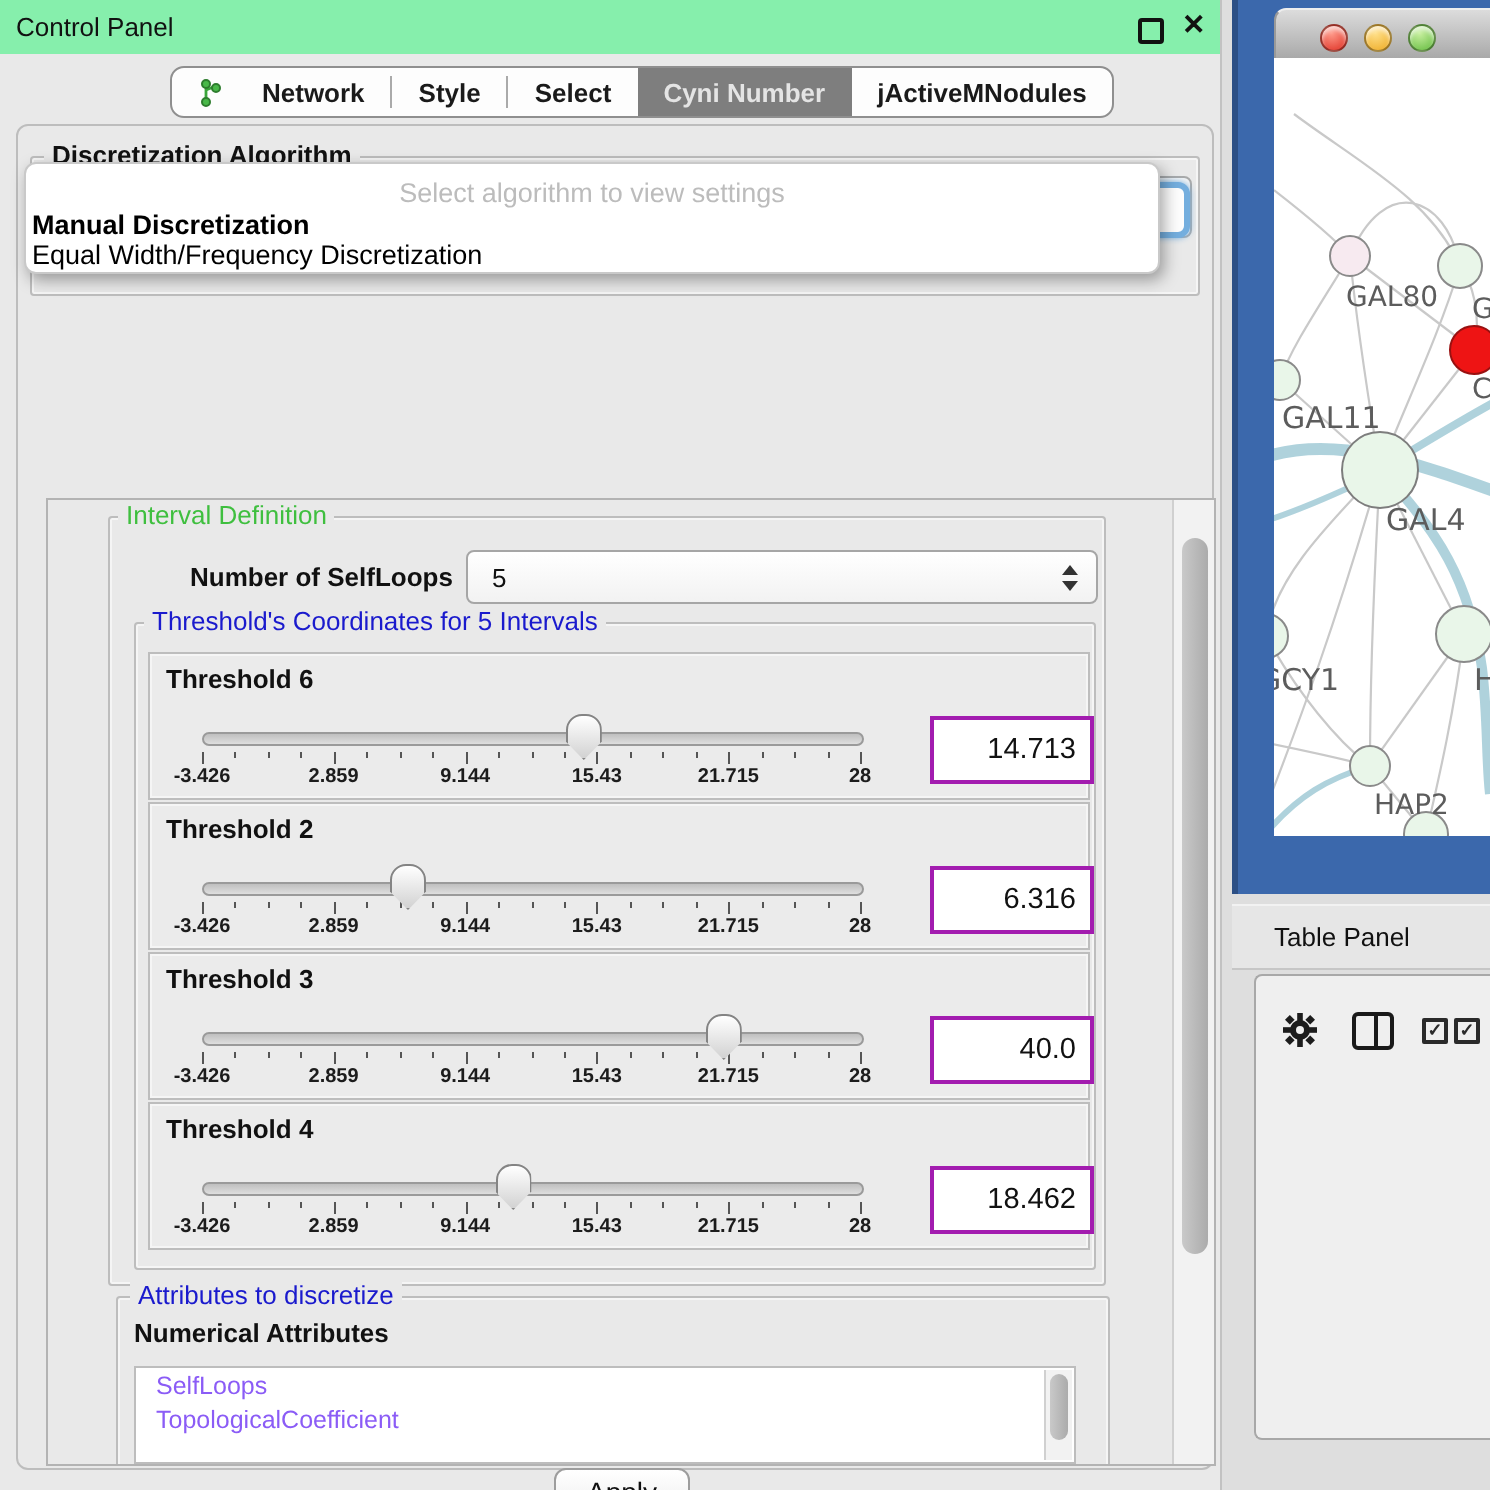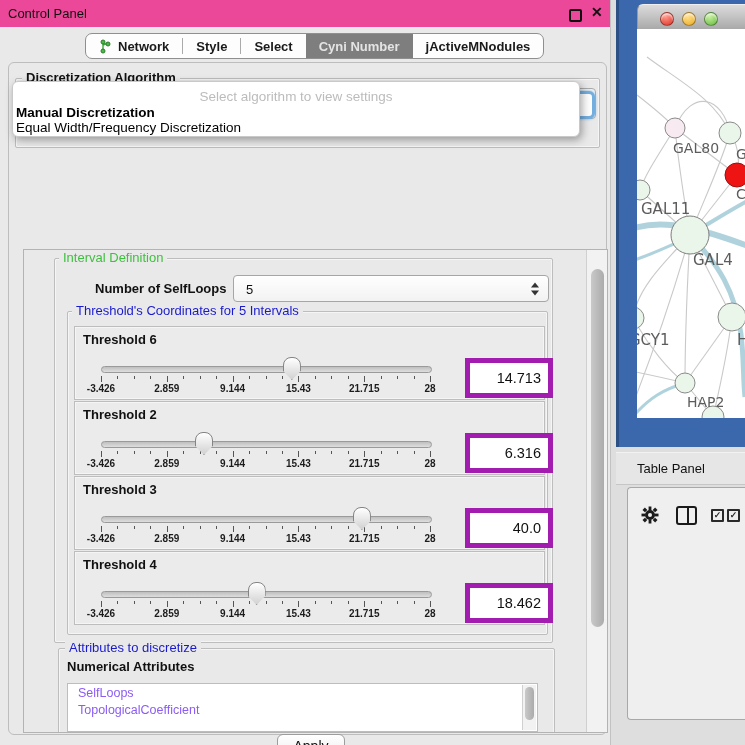--- a/index.html
+++ b/index.html
@@ -2,28 +2,28 @@
 <html><head>
 <meta charset="utf-8">
 <style>
   html,body{margin:0;padding:0;}
   body{width:745px;height:745px;position:relative;overflow:hidden;
        font-family:"Liberation Sans",sans-serif;background:#e7e7e7;
        -webkit-font-smoothing:antialiased;}
   .abs{position:absolute;}
   
   #control-panel{left:0;top:0;width:610px;height:745px;background:#e9e9e9;border-right:1px solid #c2c2c2;}
-  #cp-titlebar{left:0;top:0;width:610px;height:27px;background:#ec4899;}
+  #cp-titlebar{left:0;top:0;width:610px;height:27px;background:#86efac;}
   #cp-title{left:8px;top:6px;font-size:13px;color:#111;}
   #float-ic{left:569px;top:9px;width:9px;height:9px;border:2px solid #111;border-radius:2px;}
   #close-ic{left:591px;top:4px;font-size:14px;font-weight:bold;color:#111;}
   
   #toptabs{left:85px;top:33px;height:24px;display:flex;align-items:stretch;background:#fdfdfd;
            border:1px solid #8f8f8f;border-radius:7px;overflow:hidden;}
-  .ttab{display:flex;align-items:center;padding:0 13px;font-size:13px;font-weight:600;color:#1a1a1a;gap:6px;}
+  .ttab{display:flex;align-items:center;padding:0 13px;font-size:13px;font-weight:600;color:#1a1a1a;gap:19px;}
   .tsep{width:1px;background:#aaa;margin:4px 0;}
   .ttab.sel{background:#7e7e7e;color:#e4e4e4;}
   
   #content{left:8px;top:62px;width:597px;height:671px;background:#e9e9e9;
            border:1px solid #bdbdbd;border-radius:6px;}
   .groupbox{position:absolute;border:1px solid #bdbdbd;border-radius:2px;
             box-shadow:inset 0 0 0 1px rgba(255,255,255,.55);}
   .glabel{position:absolute;background:#e9e9e9;padding:0 4px;font-size:13px;white-space:nowrap;}
   .glabel.bold{font-weight:700;color:#111;}
   .glabel.green{color:#3fbf3f;}
@@ -53,21 +53,21 @@
   .tbox{position:absolute;left:6px;width:469px;height:72px;border:1px solid #bdbdbd;background:#ebebeb;
         box-shadow:inset 0 0 0 1px rgba(255,255,255,.5);}
   .tname{position:absolute;left:8px;top:5px;font-size:13px;font-weight:700;color:#111;}
   .track{position:absolute;left:26px;top:39px;width:329px;height:5px;border:1px solid #9a9a9a;border-radius:4px;
          background:linear-gradient(#bfbfbf,#dedede);}
   .thumb{position:absolute;top:30px;width:16px;height:21px;background:linear-gradient(#ffffff,#d2d2d2);
          border:1px solid #848484;border-radius:8px 8px 3px 3px;
          clip-path:polygon(0 0,100% 0,100% 60%,50% 100%,0 60%);z-index:3;}
   .tick{position:absolute;width:1px;background:#555;}
   .ticklab{position:absolute;width:60px;text-align:center;font-size:10px;font-weight:700;color:#1c1c1c;}
-  .vbox{position:absolute;left:390px;top:31px;width:71px;height:30px;background:#fff;border:5px solid #a21caf;
+  .vbox{position:absolute;left:390px;top:31px;width:71px;height:30px;background:#fff;border:2px solid #a21caf;
         font-size:14.5px;color:#111;text-align:right;line-height:30px;padding-right:7px;}
   
   #attr-list{left:43px;top:433px;width:469px;height:47px;background:#fff;border:1px solid #bdbdbd;overflow:hidden;}
   .litem{font-size:12.5px;color:#8b5cf6;padding:2px 0 1px 10px;white-space:nowrap;}
   
   #apply-strip{left:8px;top:668px;width:597px;height:31px;}
   #apply-btn{left:268px;top:671px;width:66px;height:23px;background:linear-gradient(#ffffff,#ededed);
              border:1px solid #9d9d9d;border-radius:6px;font-size:14px;color:#111;text-align:center;line-height:22px;}
   
   #right-bg{left:611px;top:0;width:134px;height:745px;background:#dedede;}

